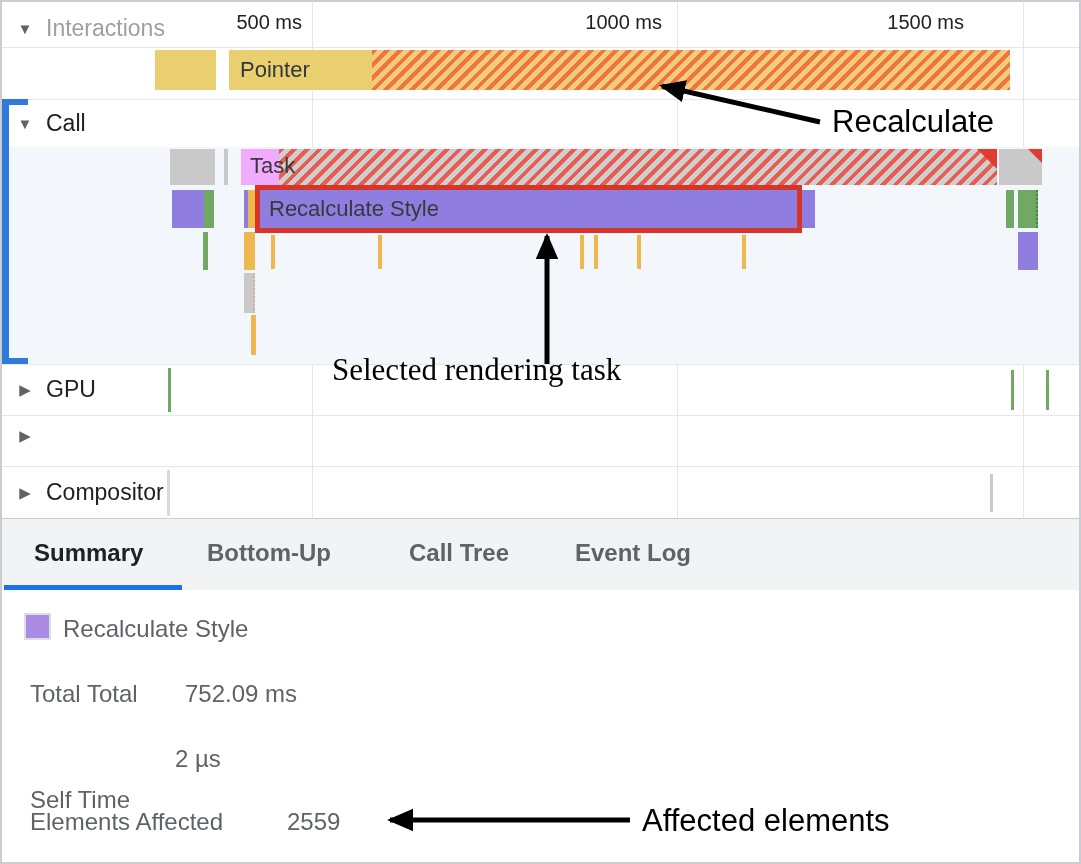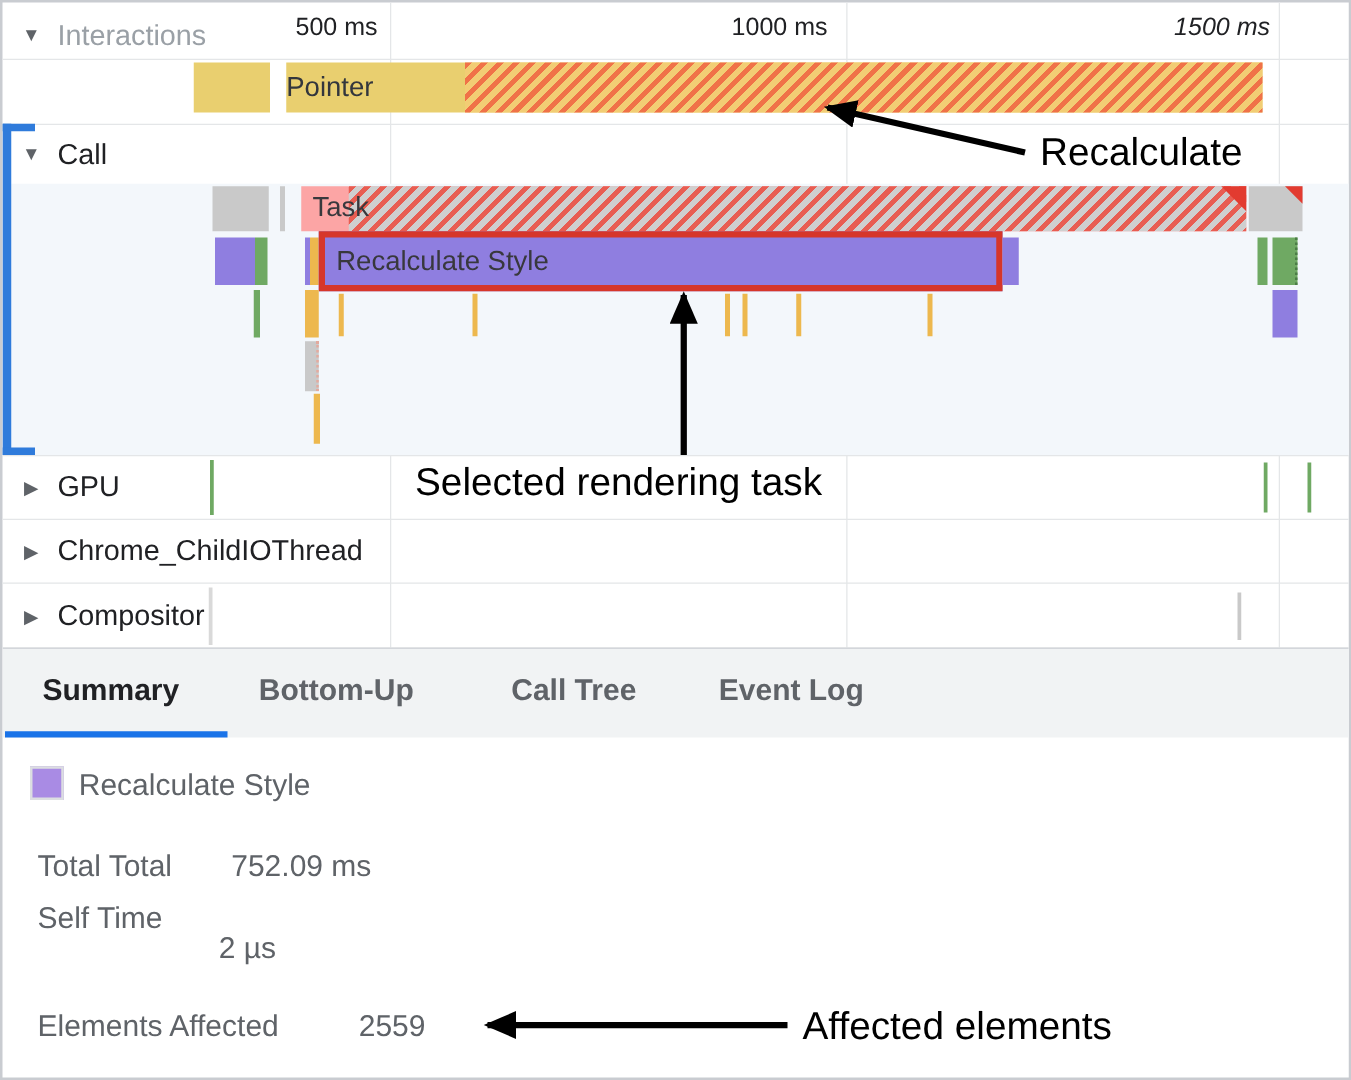--- a/index.html
+++ b/index.html
@@ -19,28 +19,28 @@
   
   .track-label { position:absolute; display:flex; align-items:center; gap:12px; }
   .disclosure { font-size:15px; color:#5f6368; width:18px; text-align:center; }
   .track-name { font-size:23px; color:#202124; }
   .track-name.dim { color:#9aa0a6; }
 
   .ruler-label { position:absolute; top:9px; font-size:20px; color:#202124; text-align:right; }
 
   
   .bar { position:absolute; }
-  .bar-text { font-size:22px; color:#33363d; line-height:40px; white-space:nowrap; }
+  .bar-text { font-size:22px; color:#33363d; line-height:40px; padding-left:11px; white-space:nowrap; }
 
   .pointer-bar { background:#e9cf6f; }
   .pointer-hatch {
     position:absolute; top:0; bottom:0; left:143px; right:0;
     background: repeating-linear-gradient(135deg, #f07248 0 4px, #f2cd74 4px 9px);
   }
-  .task-bar { background:#fca5a5; }
+  .task-bar { background:#f0abfc; }
   .task-hatch {
     position:absolute; top:0; bottom:0; left:38px; right:0;
     background: repeating-linear-gradient(135deg, #e85d52 0 4px, #cfcfcf 4px 9px);
   }
   .red-corner {
     position:absolute; top:0; right:0; width:0; height:0;
     border-left:20px solid transparent; border-top:20px solid #e23b30;
   }
   .red-corner.small { border-left-width:14px; border-top-width:14px; }
 
@@ -82,21 +82,21 @@
 <body>
 
 <div id="app">
 
   <div class="gridline" style="left:310px;"></div>
   <div class="gridline" style="left:675px;"></div>
   <div class="gridline" style="left:1021px;"></div>
 
   <div class="ruler-label" style="left:195px; width:105px;">500 ms</div>
   <div class="ruler-label" style="left:545px; width:115px;">1000 ms</div>
-  <div class="ruler-label" style="left:896px; width:118px;font-style:italic;">1500 ms</div>
+  <div class="ruler-label" style="left:844px; width:118px;">1500 ms</div>
 
   <div class="track-label" style="left:14px; top:13px;">
     <span class="disclosure">▼</span>
     <span class="track-name dim">Interactions</span>
   </div>
   <div class="bar pointer-bar" style="left:153px; top:48px; width:61px; height:40px;"></div>
   <div class="bar pointer-bar" style="left:227px; top:48px; width:781px; height:40px;">
     <div class="pointer-hatch"></div>
     <div class="bar-text abs" style="left:0; top:0;">Pointer</div>
   </div>
@@ -156,21 +156,20 @@
     <span class="track-name">GPU</span>
   </div>
   <div class="bar green" style="left:166px; top:366px; width:3px; height:44px;"></div>
   <div class="bar green" style="left:1009px; top:368px; width:3px; height:40px;"></div>
   <div class="bar green" style="left:1044px; top:368px; width:3px; height:40px;"></div>
 
   <div class="hsep" style="top:413px;"></div>
 
   <div class="track-label" style="left:14px; top:425px;">
     <span class="disclosure">▶</span>
-    <span class="track-name">Chrome_ChildIOThread</span>
   </div>
 
   <div class="hsep" style="top:464px;"></div>
 
   <div class="track-label" style="left:14px; top:477px;">
     <span class="disclosure">▶</span>
     <span class="track-name">Compositor</span>
   </div>
   <div class="bar" style="left:165px; top:468px; width:3px; height:46px; background:#d9d9d9;"></div>
   <div class="bar" style="left:988px; top:472px; width:3px; height:38px; background:#c9c9c9;"></div>
@@ -182,28 +181,28 @@
     <div class="tab" style="left:573px;">Event Log</div>
   </div>
   <div class="tab-underline"></div>
 
   <div class="sum-swatch"></div>
   <div class="sum-title">Recalculate Style</div>
 
   <div class="sum-label" style="left:28px; top:678px;">Total Total</div>
   <div class="sum-value" style="left:183px; top:678px;">752.09 ms</div>
 
-  <div class="sum-label" style="left:28px; top:719px;">Self Time</div>
+  <div class="sum-label" style="left:28px; top:784px;">Self Time</div>
   <div class="sum-value" style="left:173px; top:743px;">2 µs</div>
 
   <div class="sum-label" style="left:28px; top:806px;">Elements Affected</div>
   <div class="sum-value" style="left:285px; top:806px;">2559</div>
 
   <div class="annotation" style="left:830px; top:102px;">Recalculate</div>
-  <div class="annotation" style="left:330px; top:366px;">Selected rendering task</div>
+  <div class="annotation" style="left:330px; top:350px;font-family:Liberation Serif, serif;">Selected rendering task</div>
   <div class="annotation" style="left:640px; top:801px;">Affected elements</div>
 
   <svg id="arrows">
     <defs>
       <marker id="ah" markerWidth="6" markerHeight="5" refX="4.6" refY="2.25" orient="auto" markerUnits="strokeWidth">
         <path d="M0,0 L5.2,2.25 L0,4.5 z" fill="#000"></path>
       </marker>
     </defs>
     <line x1="818" y1="120" x2="660" y2="84" stroke="#000" stroke-width="5" marker-end="url(#ah)"></line>
     <line x1="545" y1="362" x2="545" y2="234" stroke="#000" stroke-width="5" marker-end="url(#ah)"></line>

